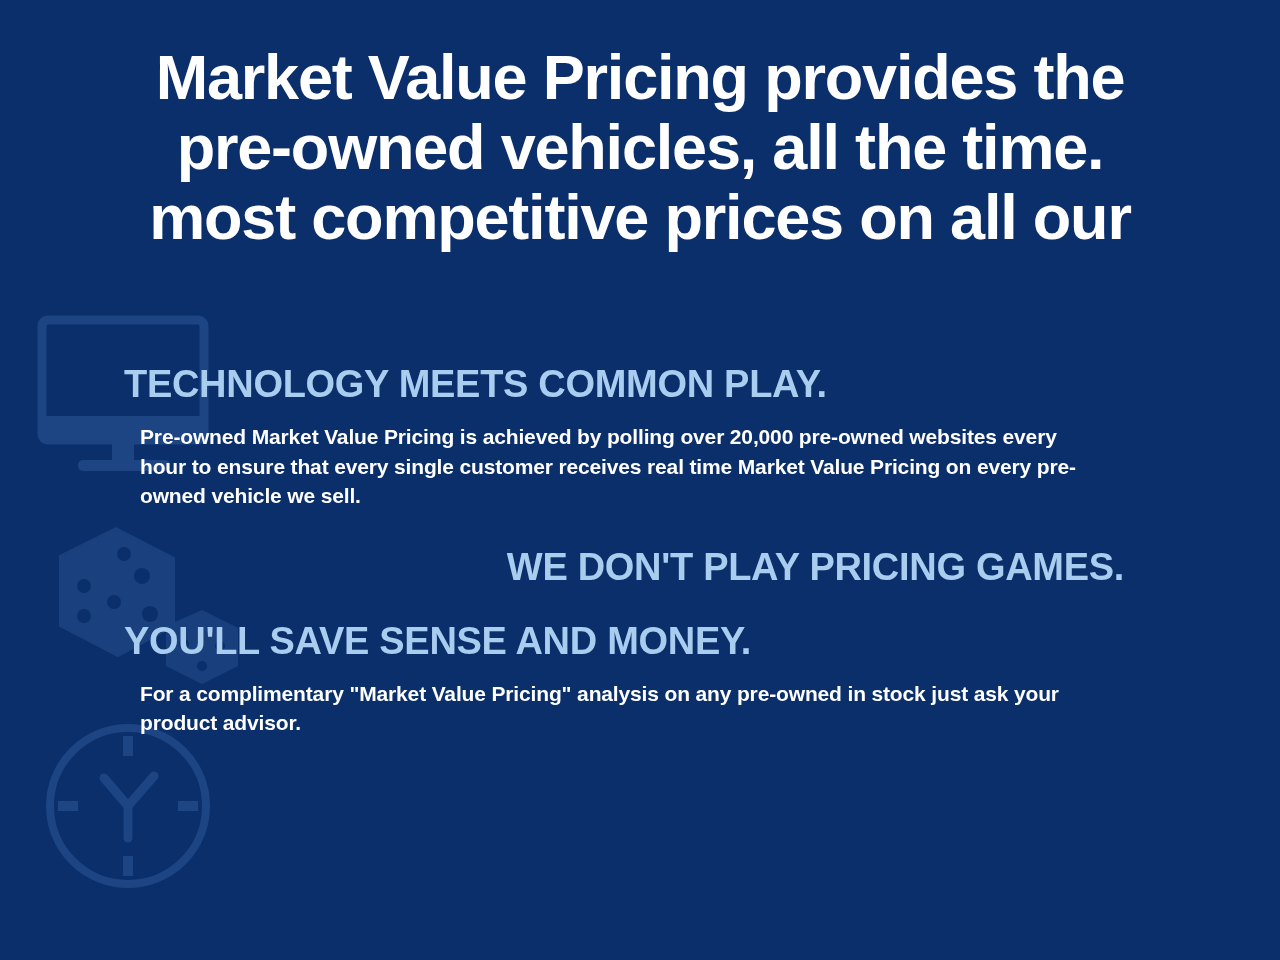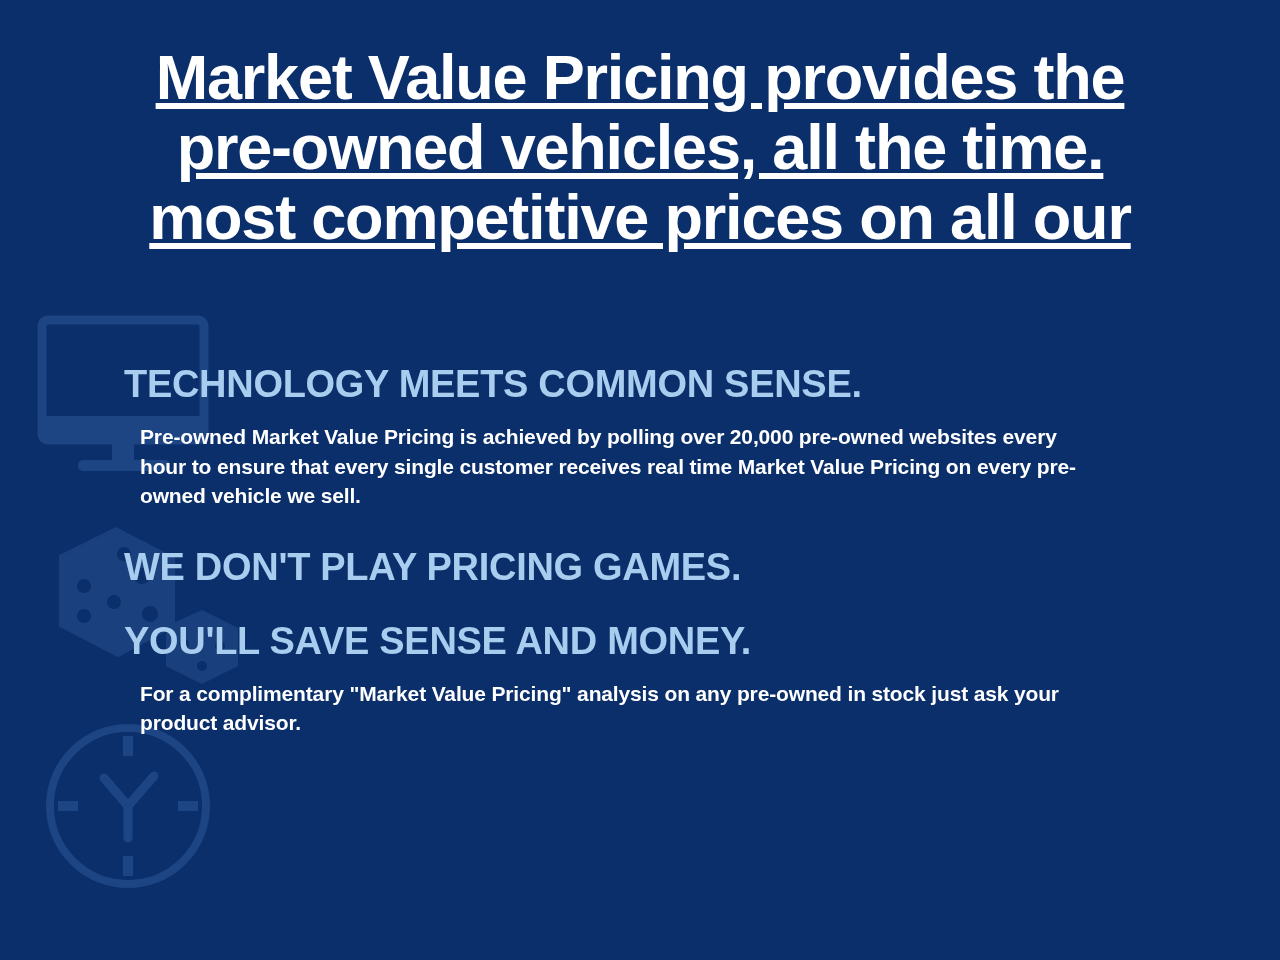--- a/index.html
+++ b/index.html
@@ -45,21 +45,20 @@
   }
   .title-line {
     display: block;
     color: #ffffff;
     font-family: "Liberation Sans", sans-serif;
     font-weight: bold;
     font-size: 63px;
     line-height: 70px;
     letter-spacing: -1.2px;
     white-space: nowrap;
-    text-decoration: underline;
   }
 
   
   .sections {
     position: absolute;
     left: 124px;
     top: 362px;
     width: 1000px;
     z-index: 2;
   }
@@ -84,21 +83,21 @@
     line-height: 29.5px;
     letter-spacing: -0.15px;
     margin: 16px;
     max-width: 975px;
   }
 
   
   .section.s1 { margin-bottom: 34px; }
   .section.s1 .section-heading { margin-bottom: 14px; }
   .section.s2 { margin-bottom: 30px; }
-  .section.s2 .section-heading { margin-bottom: 12px; }
+  .section.s2 .section-heading { margin-bottom: 12px; text-align: right; }
   .section.s3 .section-heading { margin-bottom: 12px; }
 </style>
 </head>
 <body>
 
 <div id="slide">
 
   <div class="watermark wm-monitor">
     <svg viewBox="0 0 200 180" width="200" height="180" aria-hidden="true">
       <rect x="14" y="8" width="162" height="120" rx="6" ry="6" fill="none" stroke="#1d4584" stroke-width="9"></rect>
@@ -149,21 +148,21 @@
 
   <div class="title-block">
     <span class="title-line">Market Value Pricing provides the</span>
     <span class="title-line">pre-owned vehicles, all the time.</span>
     <span class="title-line">most competitive prices on all our</span>
   </div>
 
   <div class="sections">
 
     <div class="section s1">
-      <h2 class="section-heading">TECHNOLOGY MEETS COMMON SENSE.</h2>
+      <h2 class="section-heading">TECHNOLOGY MEETS COMMON PLAY.</h2>
       <p class="section-body">Pre-owned Market Value Pricing is achieved by polling over 20,000 pre-owned websites every hour to ensure that every single customer receives real time Market Value Pricing on every pre-owned vehicle we sell.</p>
     </div>
 
     <div class="section s2">
       <h2 class="section-heading">WE DON'T PLAY PRICING GAMES.</h2>
     </div>
 
     <div class="section s3">
       <h2 class="section-heading">YOU'LL SAVE SENSE AND MONEY.</h2>
       <p class="section-body">For a complimentary "Market Value Pricing" analysis on any pre-owned in stock just ask your product advisor.</p>

